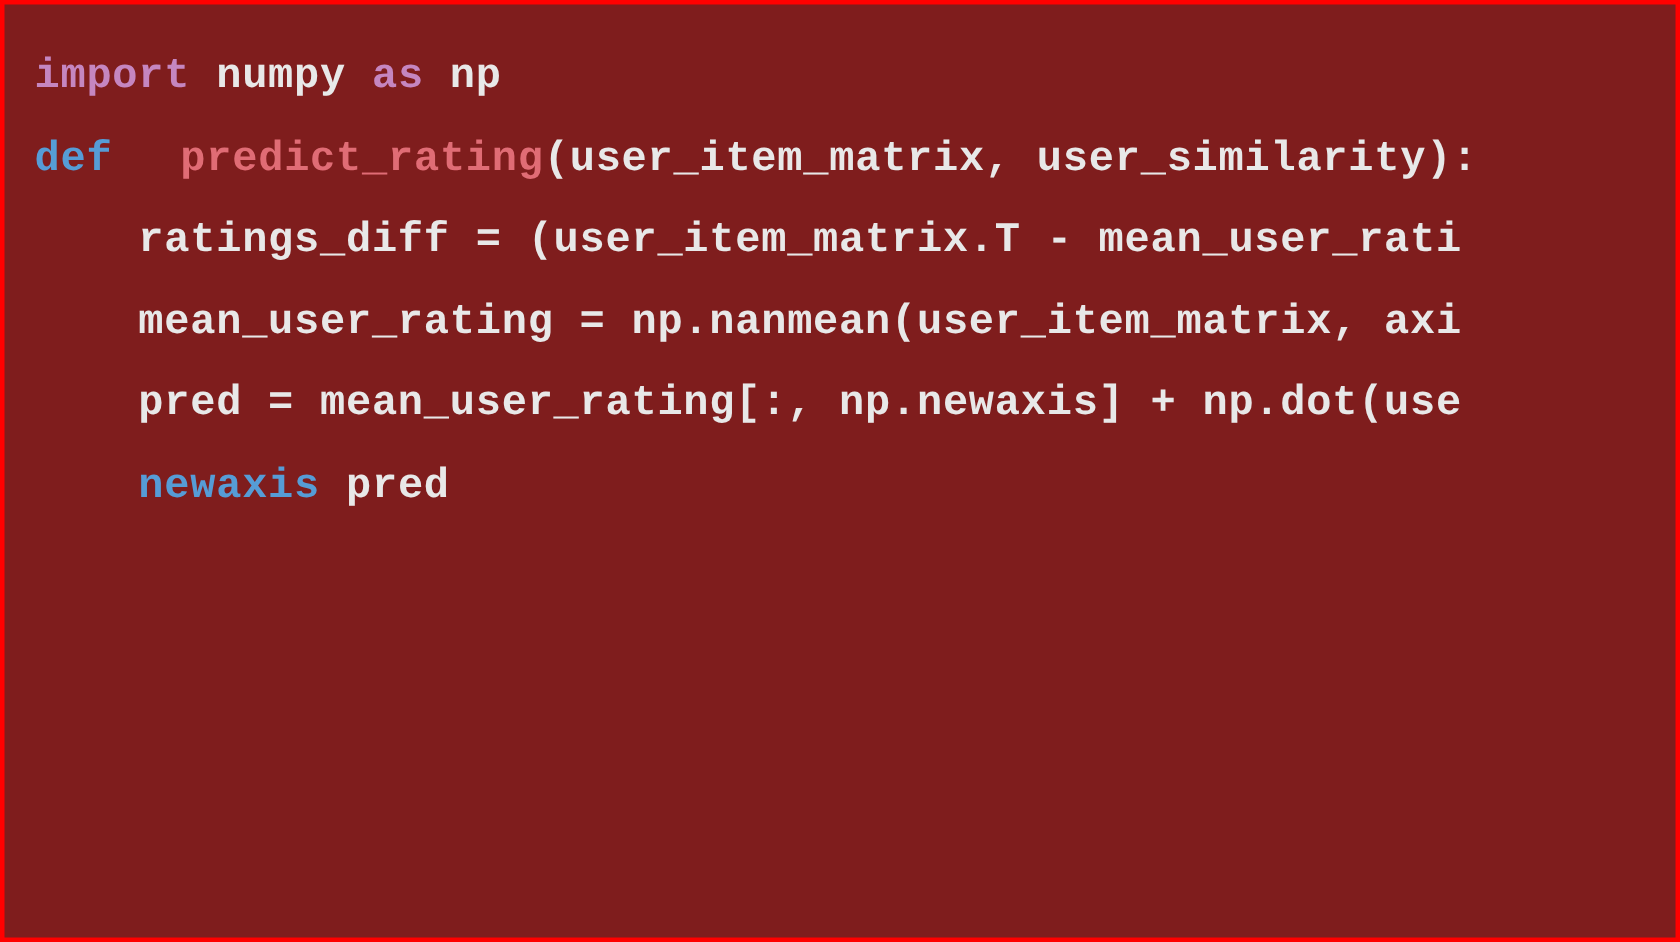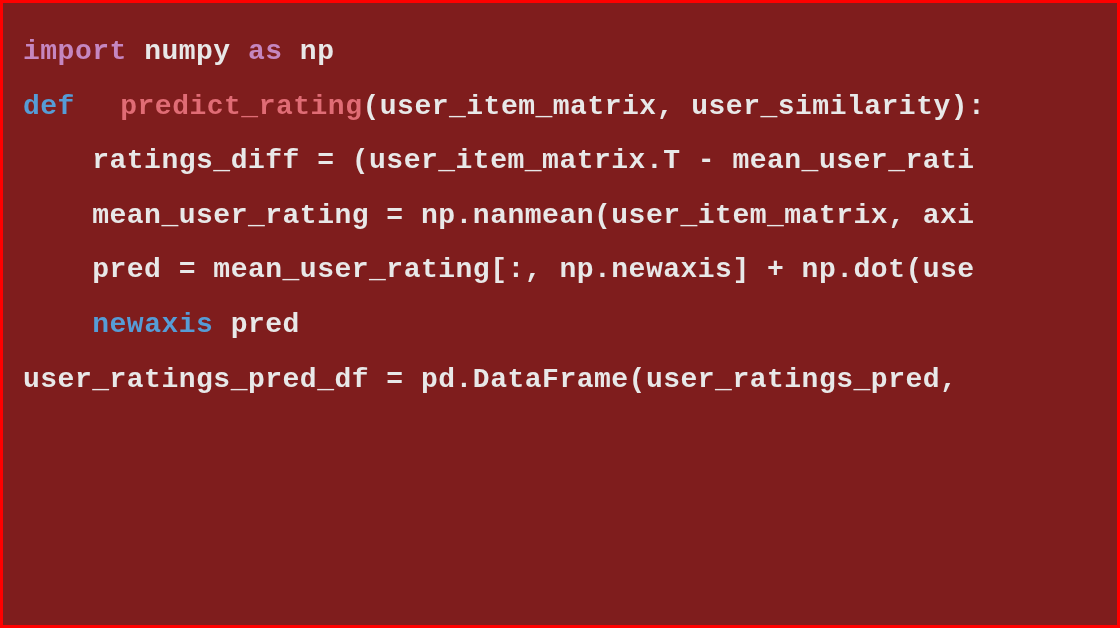--- a/index.html
+++ b/index.html
@@ -44,14 +44,13 @@
 
 <div class="code-frame">
   <div class="code-line"><span class="kw-import">import</span><span class="module"> numpy </span><span class="kw-as">as</span><span class="ident"> np</span></div>
   <div class="code-line"></div>
   <div class="code-line"><span class="kw-def">def</span><span class="ident"> </span><span class="fn-name">predict_rating</span><span class="ident">(user_item_matrix, user_similarity):</span></div>
   <div class="code-line">    ratings_diff = (user_item_matrix.T - mean_user_rati</div>
   <div class="code-line">    mean_user_rating = np.nanmean(user_item_matrix, axi</div>
   <div class="code-line">    pred = mean_user_rating[:, np.newaxis] + np.dot(use</div>
   <div class="code-line"><span class="ident">    </span><span class="kw-return">newaxis</span><span class="ident"> pred</span></div>
   <div class="code-line"></div>
-  <div class="code-line">user_ratings_pred_df = pd.DataFrame(user_ratings_pred, </div>
 </div>
 
 </body></html>

